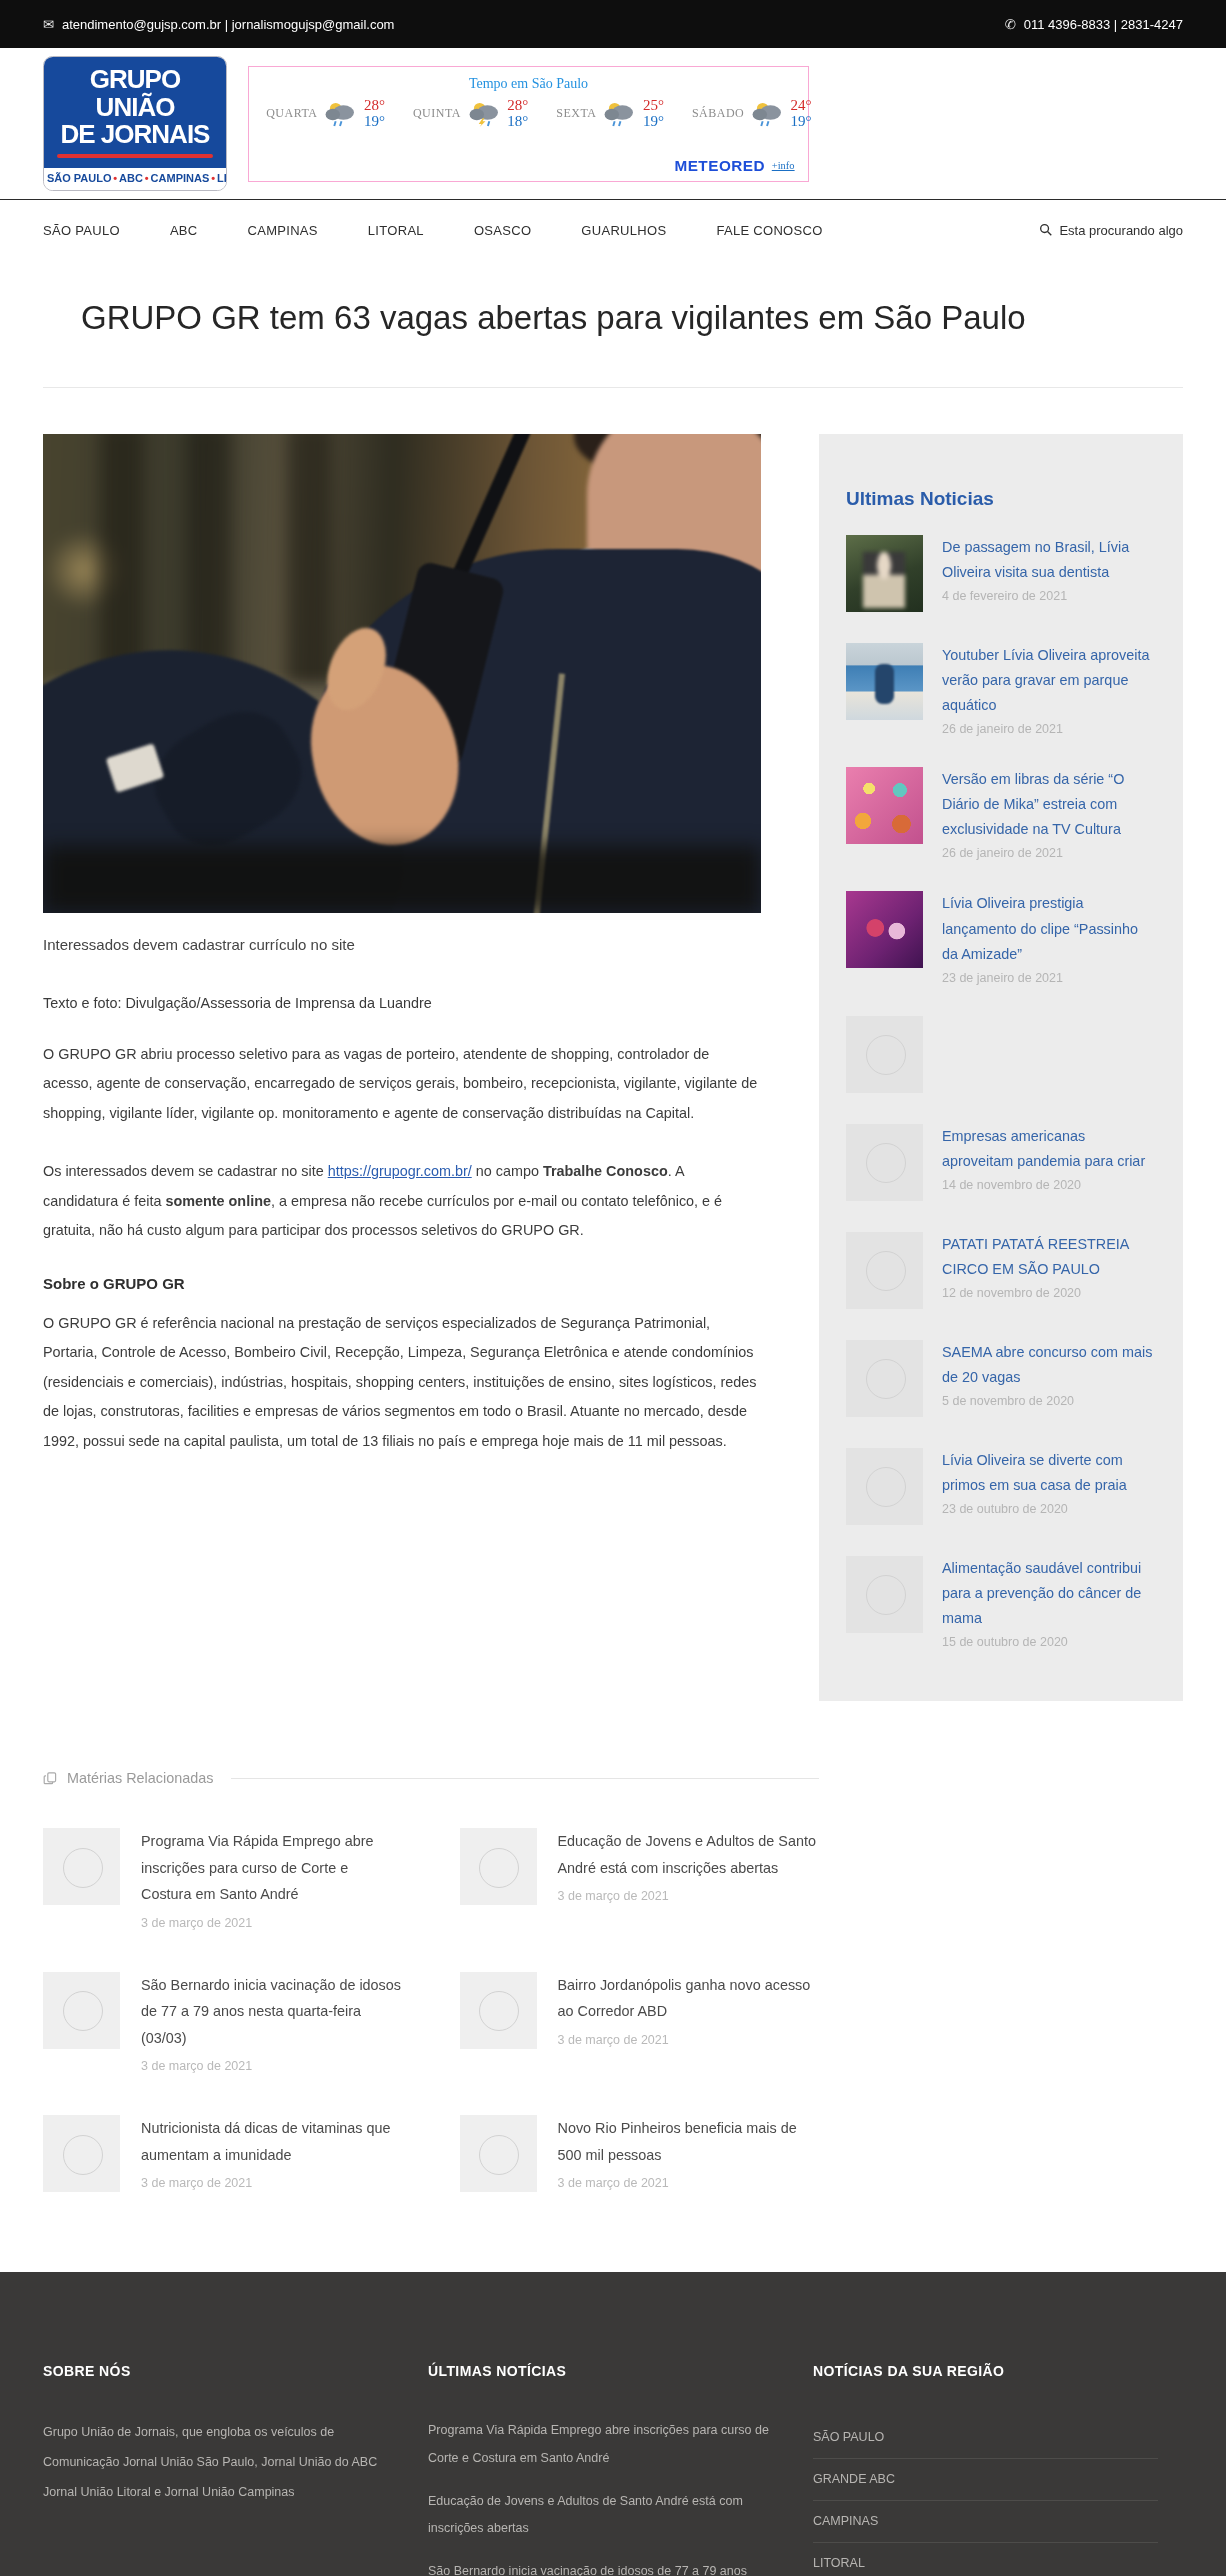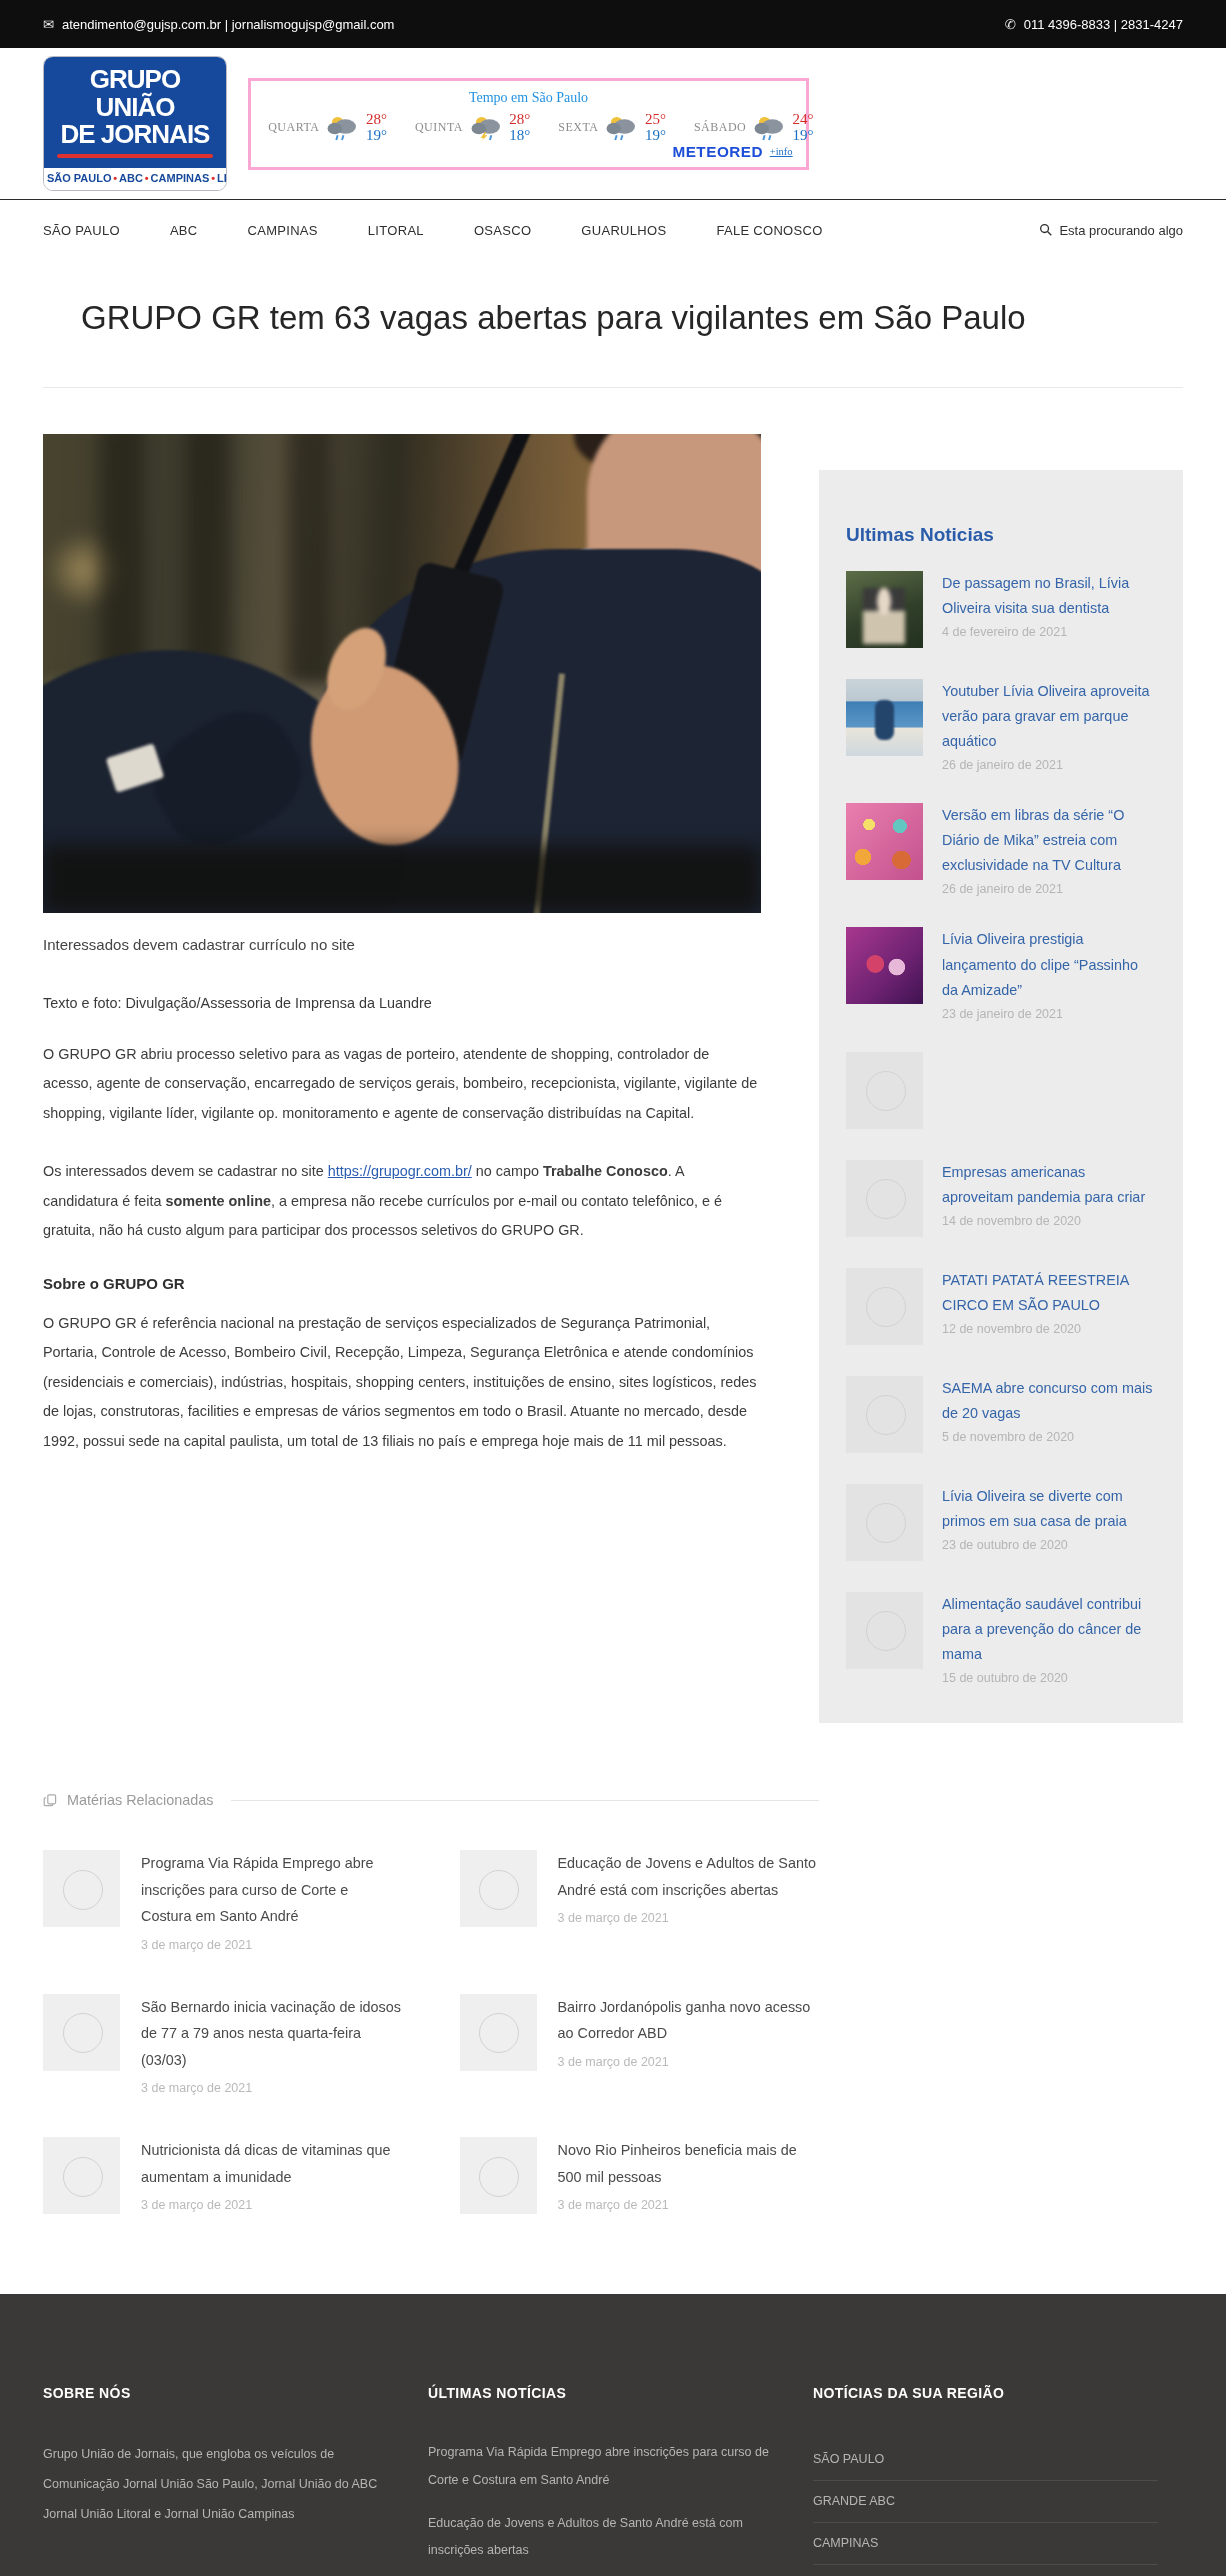--- a/index.html
+++ b/index.html
@@ -20,21 +20,21 @@
   
   .header { background:#fff; height:151px; }
   .header .wrap { display:flex; align-items:center; gap:21px; height:100%; }
   .logo { width:184px; border:1px solid #b9b9c2; border-radius:9.6px; overflow:hidden; cursor:pointer; flex:none; }
   .logo-top { background:#16499c; padding:9.6px 7.7px 7.7px; text-align:center; }
   .logo-top .l1,.logo-top .l2 { color:#fff; font-weight:bold; font-size:26px; line-height:1.04; letter-spacing:-1px; }
   .logo-red { height:3.8px; background:#e03131; margin:6.7px 5.7px 1.9px; border-radius:1.9px; }
   .logo-tag { background:#fff; padding:4.8px 2.9px 5.7px; text-align:center; font-size:11px; font-weight:bold; color:#16499c; white-space:nowrap; }
   .logo-tag .dot { color:#e03131; padding:0 1.9px; }
 
-  .weather { width:561px; height:92px; border:3px solid #f9a8d4; background:#fff; position:relative;
+  .weather { width:561px; height:116px; border:1px solid #f9a8d4; background:#fff; position:relative;
              font-family:"Liberation Serif", serif; padding:9.6px 13.4px 5.7px; }
   .weather-title { text-align:center; color:#2492e0; font-size:14px; margin-bottom:5.7px; }
   .weather-days { display:flex; justify-content:space-between; align-items:flex-start; padding:0 3.8px;gap:28px; }
   .wday { display:flex; align-items:center; gap:6.7px; }
   .wday .dname { color:#8c8c8c; font-size:12px; letter-spacing:0.5px; }
   .wtemps { display:flex; flex-direction:column; line-height:1.05; font-size:15px; }
   .wtemps .hi { color:#d42b2b; }
   .wtemps .lo { color:#1a6fc4; }
   .weather-brand { position:absolute; right:13.4px; bottom:5.7px; display:flex; align-items:center; gap:6.7px; }
   .weather-brand .met { color:#1d4ed8; font-weight:bold; font-size:15.3px; font-family:"Liberation Sans",sans-serif; letter-spacing:0.5px; }
@@ -90,21 +90,21 @@
   .body-p { margin-top:29px; font-size:14.4px; line-height:2.05; color:#3c3c3c; }
   .body-p a { color:#2a5db0; }
   .sub-h { margin-top:29px; font-size:15px; font-weight:bold; color:#2f2f2f; }
 
   .share-row { margin-top:34px; display:flex; align-items:center; gap:9.6px; }
   .share-label { font-size:15.3px; font-weight:bold; color:#3a3a3a; margin-right:7.7px; }
   .soc { width:29px; height:29px; border-radius:50%; background:#e6e6e6; display:flex; align-items:center; justify-content:center;
          color:#8a8a8a; font-size:12.5px; font-weight:bold; cursor:pointer; }
 
   
-  .sidebar { background:#ececec; padding:54px 27px 38px;margin-top:36px; }
+  .sidebar { background:#ececec; padding:54px 27px 52px; }
   .side-title { color:#2a5caa; font-size:19px; font-weight:bold; margin-bottom:25px; }
   .side-item { display:flex; gap:19px; margin-bottom:31px; cursor:pointer; }
   .side-thumb { width:77px; height:77px; flex:none; background:#e3e3e3; position:relative; }
   .ph::after { content:""; position:absolute; left:50%; top:50%; width:38px; height:38px; margin:-19px 0 0 -19px;
                border:1.9px solid #d2d2d2; border-radius:50%; }
   .t-dentist { background:linear-gradient(160deg,#5d6e48 0%,#31402a 55%,#22301f 100%);
     background-color:#42513a; }
   .t-dentist::before { content:""; position:absolute; left:17px; top:17px; width:42px; height:56px;
     background:radial-gradient(ellipse at 50% 24%, #e6d8c6 22%, transparent 24%), linear-gradient(#3a3a3a 40%,#cfc4ae 41%); filter:blur(1.9px); }
   .t-water { background:linear-gradient(180deg,#c9d4da 0%,#bcc8d0 28%,#3f7fb5 30%,#5a95c6 62%,#e8e4da 64%,#cfd8de 100%); }

